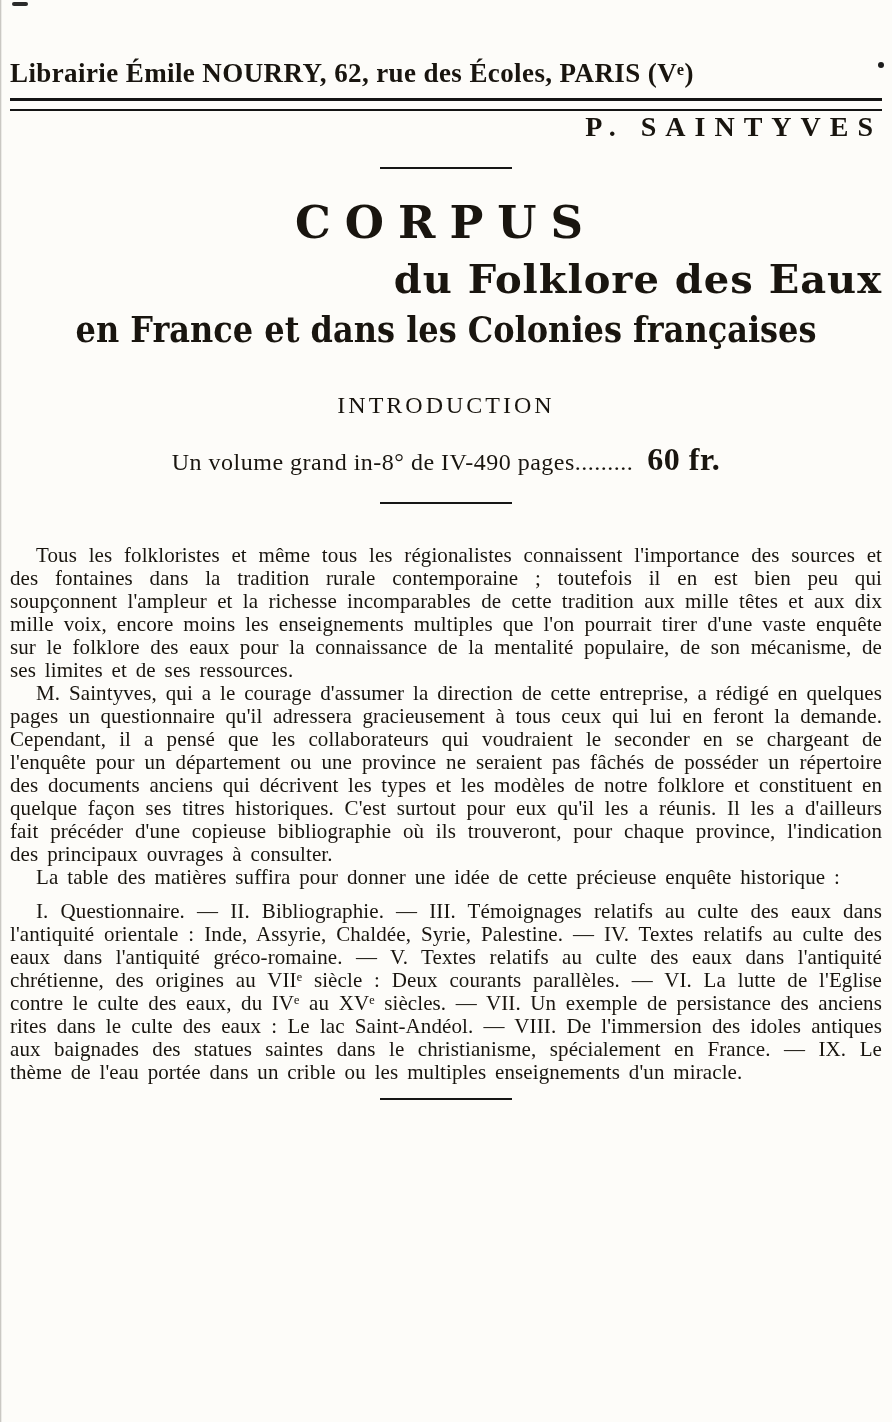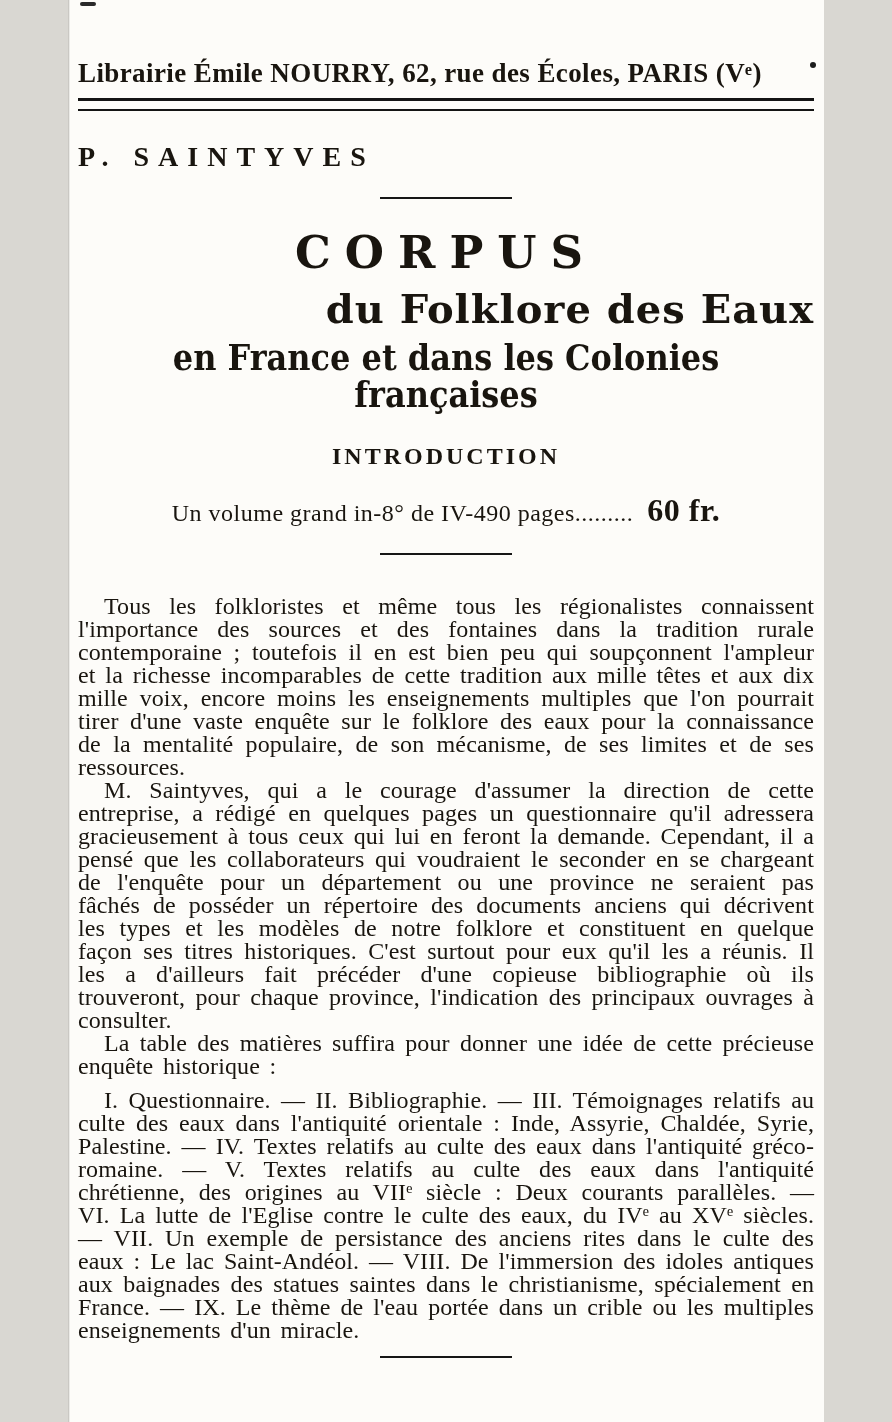--- a/index.html
+++ b/index.html
@@ -1,19 +1,19 @@
 <!DOCTYPE html>
 <html><head>
 <meta charset="utf-8">
 <style>
   * { box-sizing: border-box; }
   html, body { margin: 0; padding: 0; background: #d9d7d2; }
   .page {
     position: relative;
-    width: 756px;
+    width: 892px;
     height: 1422px;
     margin: 0 auto;
     background: #fdfcf9;
     color: #19150f;
     font-family: "Liberation Serif", serif;
     overflow: hidden;
     padding: 0 10px;
   }
   
   .scan-mark-top {
@@ -38,22 +38,21 @@
     letter-spacing: 0.4px;
     white-space: nowrap;
     font-family: "Liberation Serif", serif;
   }
   .double-rule { margin-top: 9px; }
   .double-rule .rule-a { height: 3px; background: #141414; }
   .double-rule .rule-b { height: 2px; background: #141414; margin-top: 8px; }
 
   
   .author-name {
-    margin-top: 30px;
-    text-align: left;
+    text-align: right;
     font-size: 28px;
     font-weight: 600;
     letter-spacing: 9px;
   }
 
   .rule-short {
     width: 132px; height: 2px; background: #161616;
     margin: 24px auto 0; border: none; padding: 0;
   }
 
@@ -81,44 +80,44 @@
     text-align: center;
     font-family: "DejaVu Serif", serif;
     font-size: 32px;
     font-weight: 800;
     letter-spacing: 0;
     line-height: 1.05;
     transform: scale(1, 1.08);
   }
 
   .section-heading {
-    margin-top: 32px;
+    margin-top: 44px;
     text-align: center;
     font-size: 24px;
-    font-weight: 700;
+    font-weight: 400;
     letter-spacing: 3px;
   }
 
   .volume-line {
     margin-top: 22px;
     text-align: center;
     font-size: 24px;
     letter-spacing: 0.5px;
     white-space: nowrap;
   }
   .volume-line .price {
     font-weight: bold;
     font-size: 32px;
     margin-left: 14px;
   }
 
   
   .body-text {
     margin-top: 40px;
-    font-size: 24px;
+    font-size: 21px;
     line-height: 23px;
     text-align: justify;
     word-spacing: 3.5px;
     letter-spacing: 0.1px;
   }
   .body-text p { margin: 0; text-indent: 26px; }
   .body-text p + p { margin-top: 0; }
   .body-text p.spaced { margin-top: 11px; }
 
   .rule-bottom { margin-top: 14px; }

